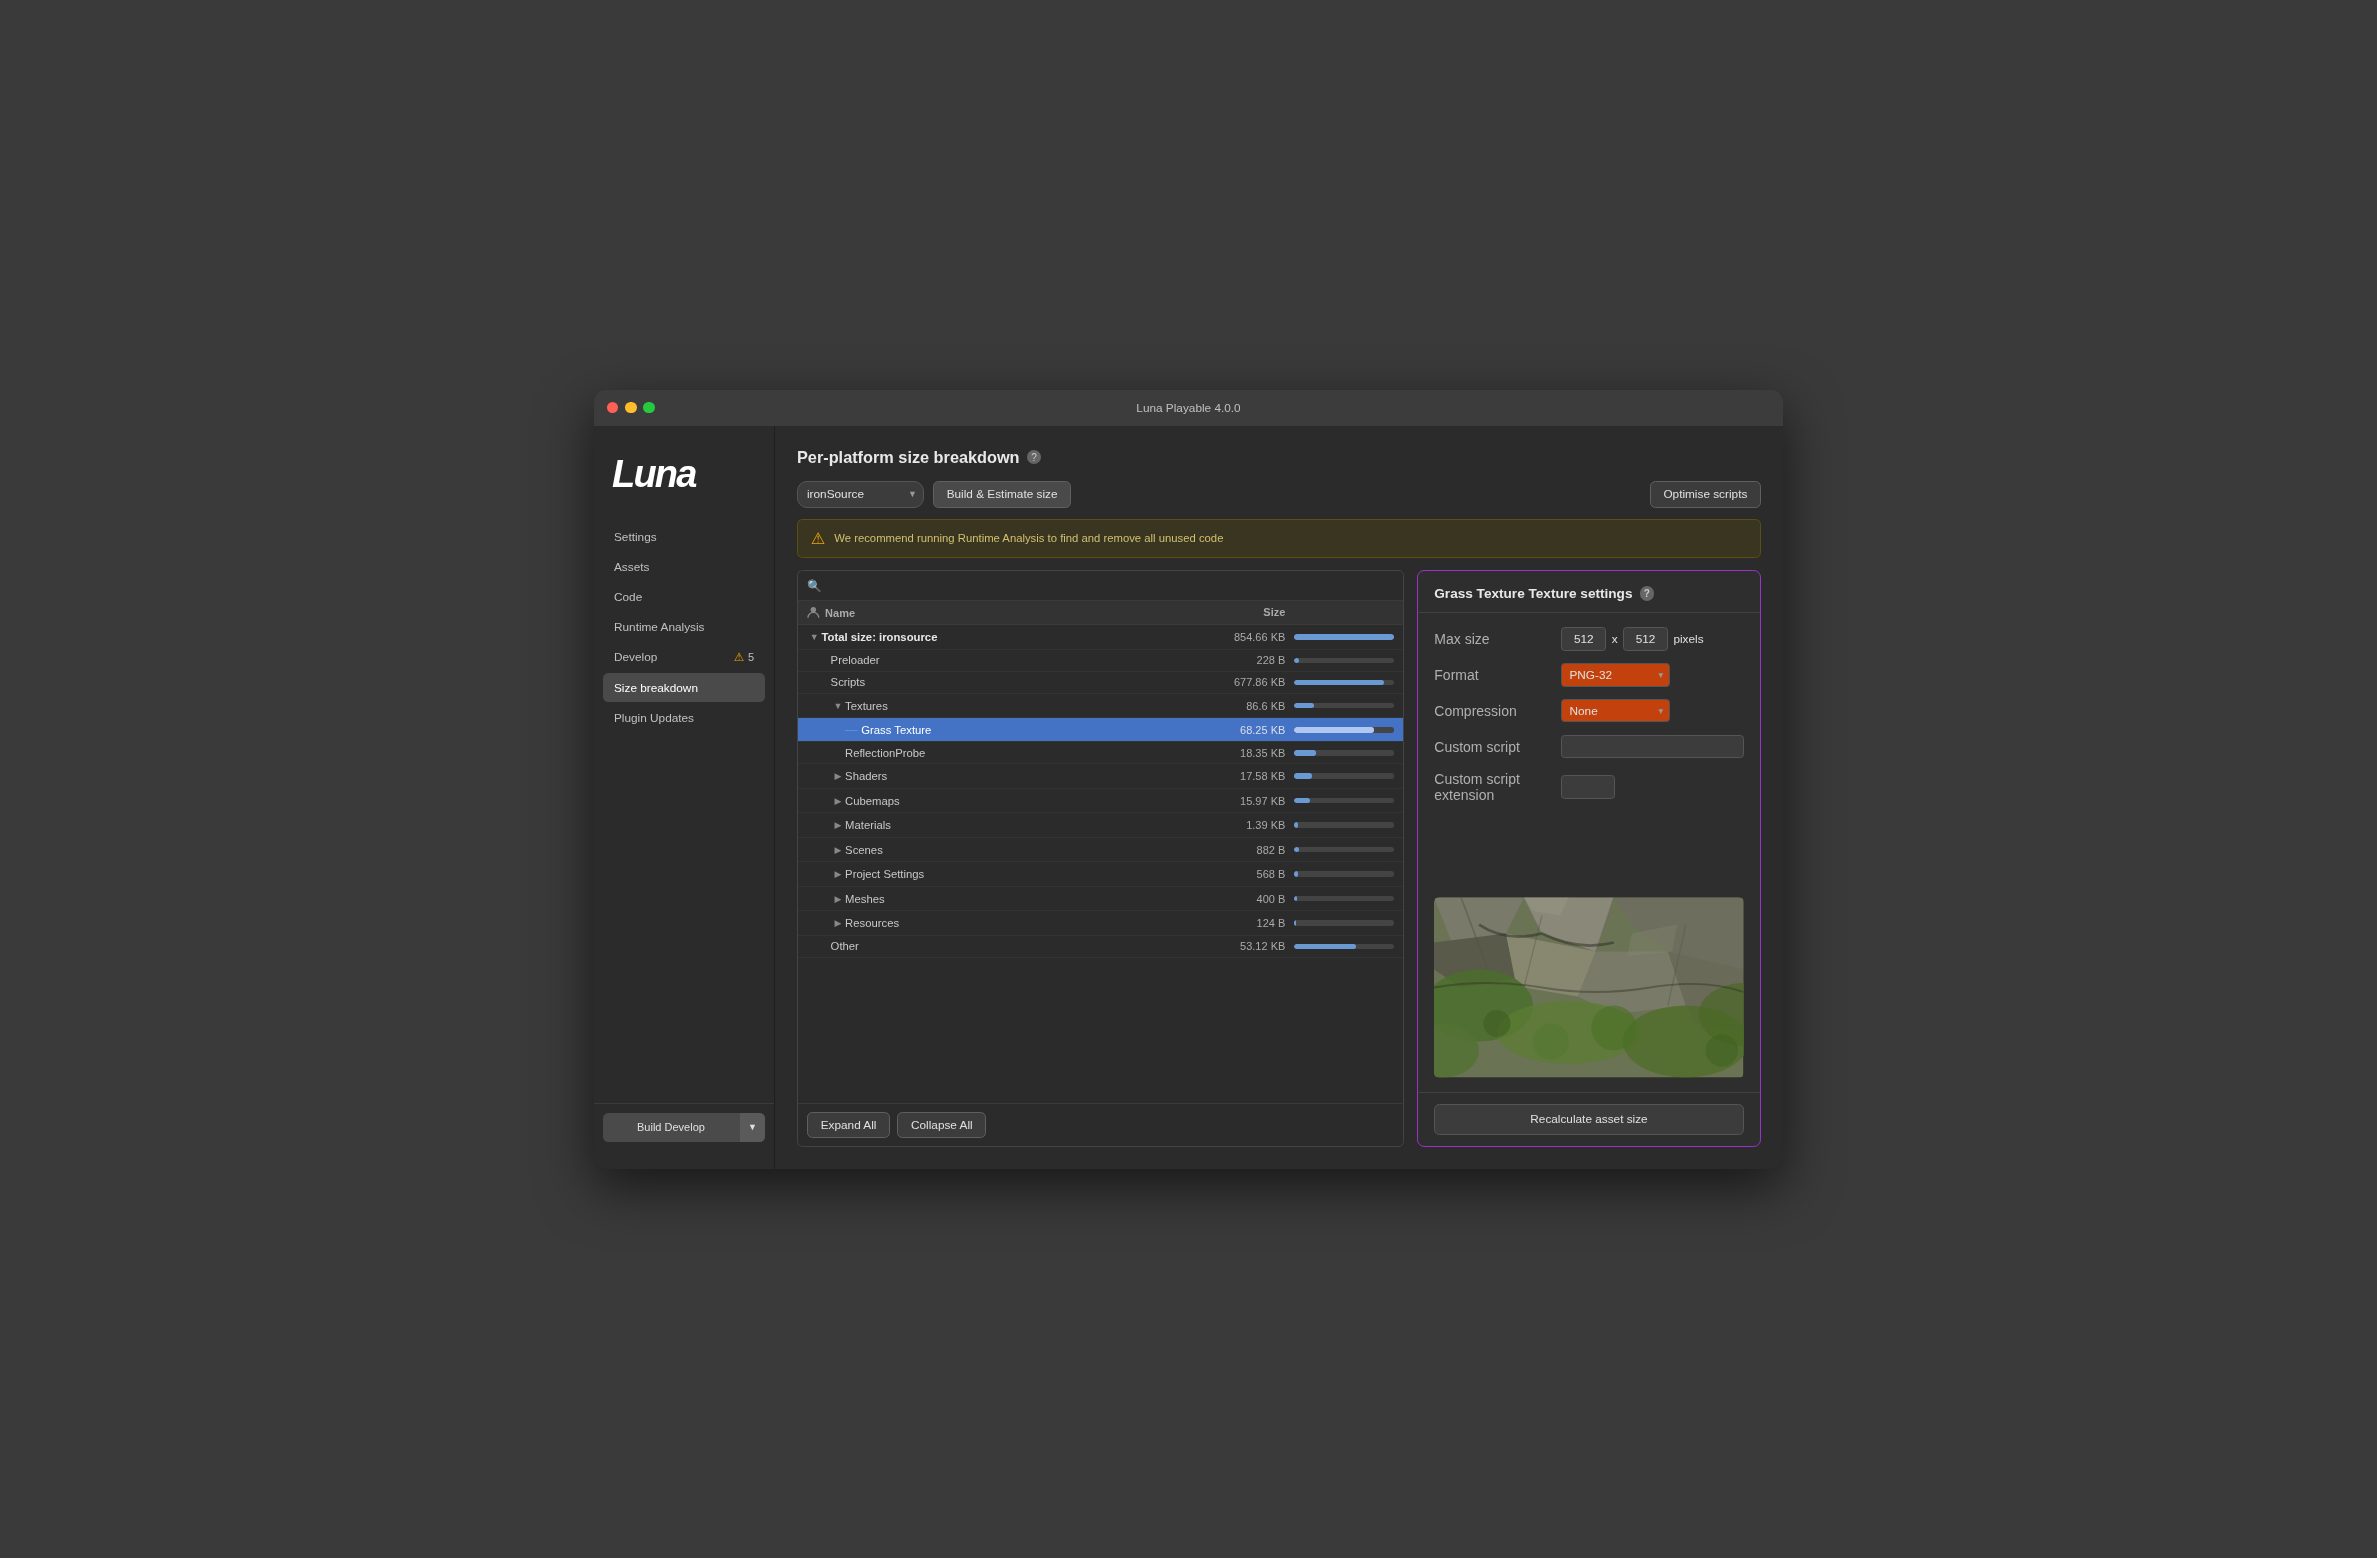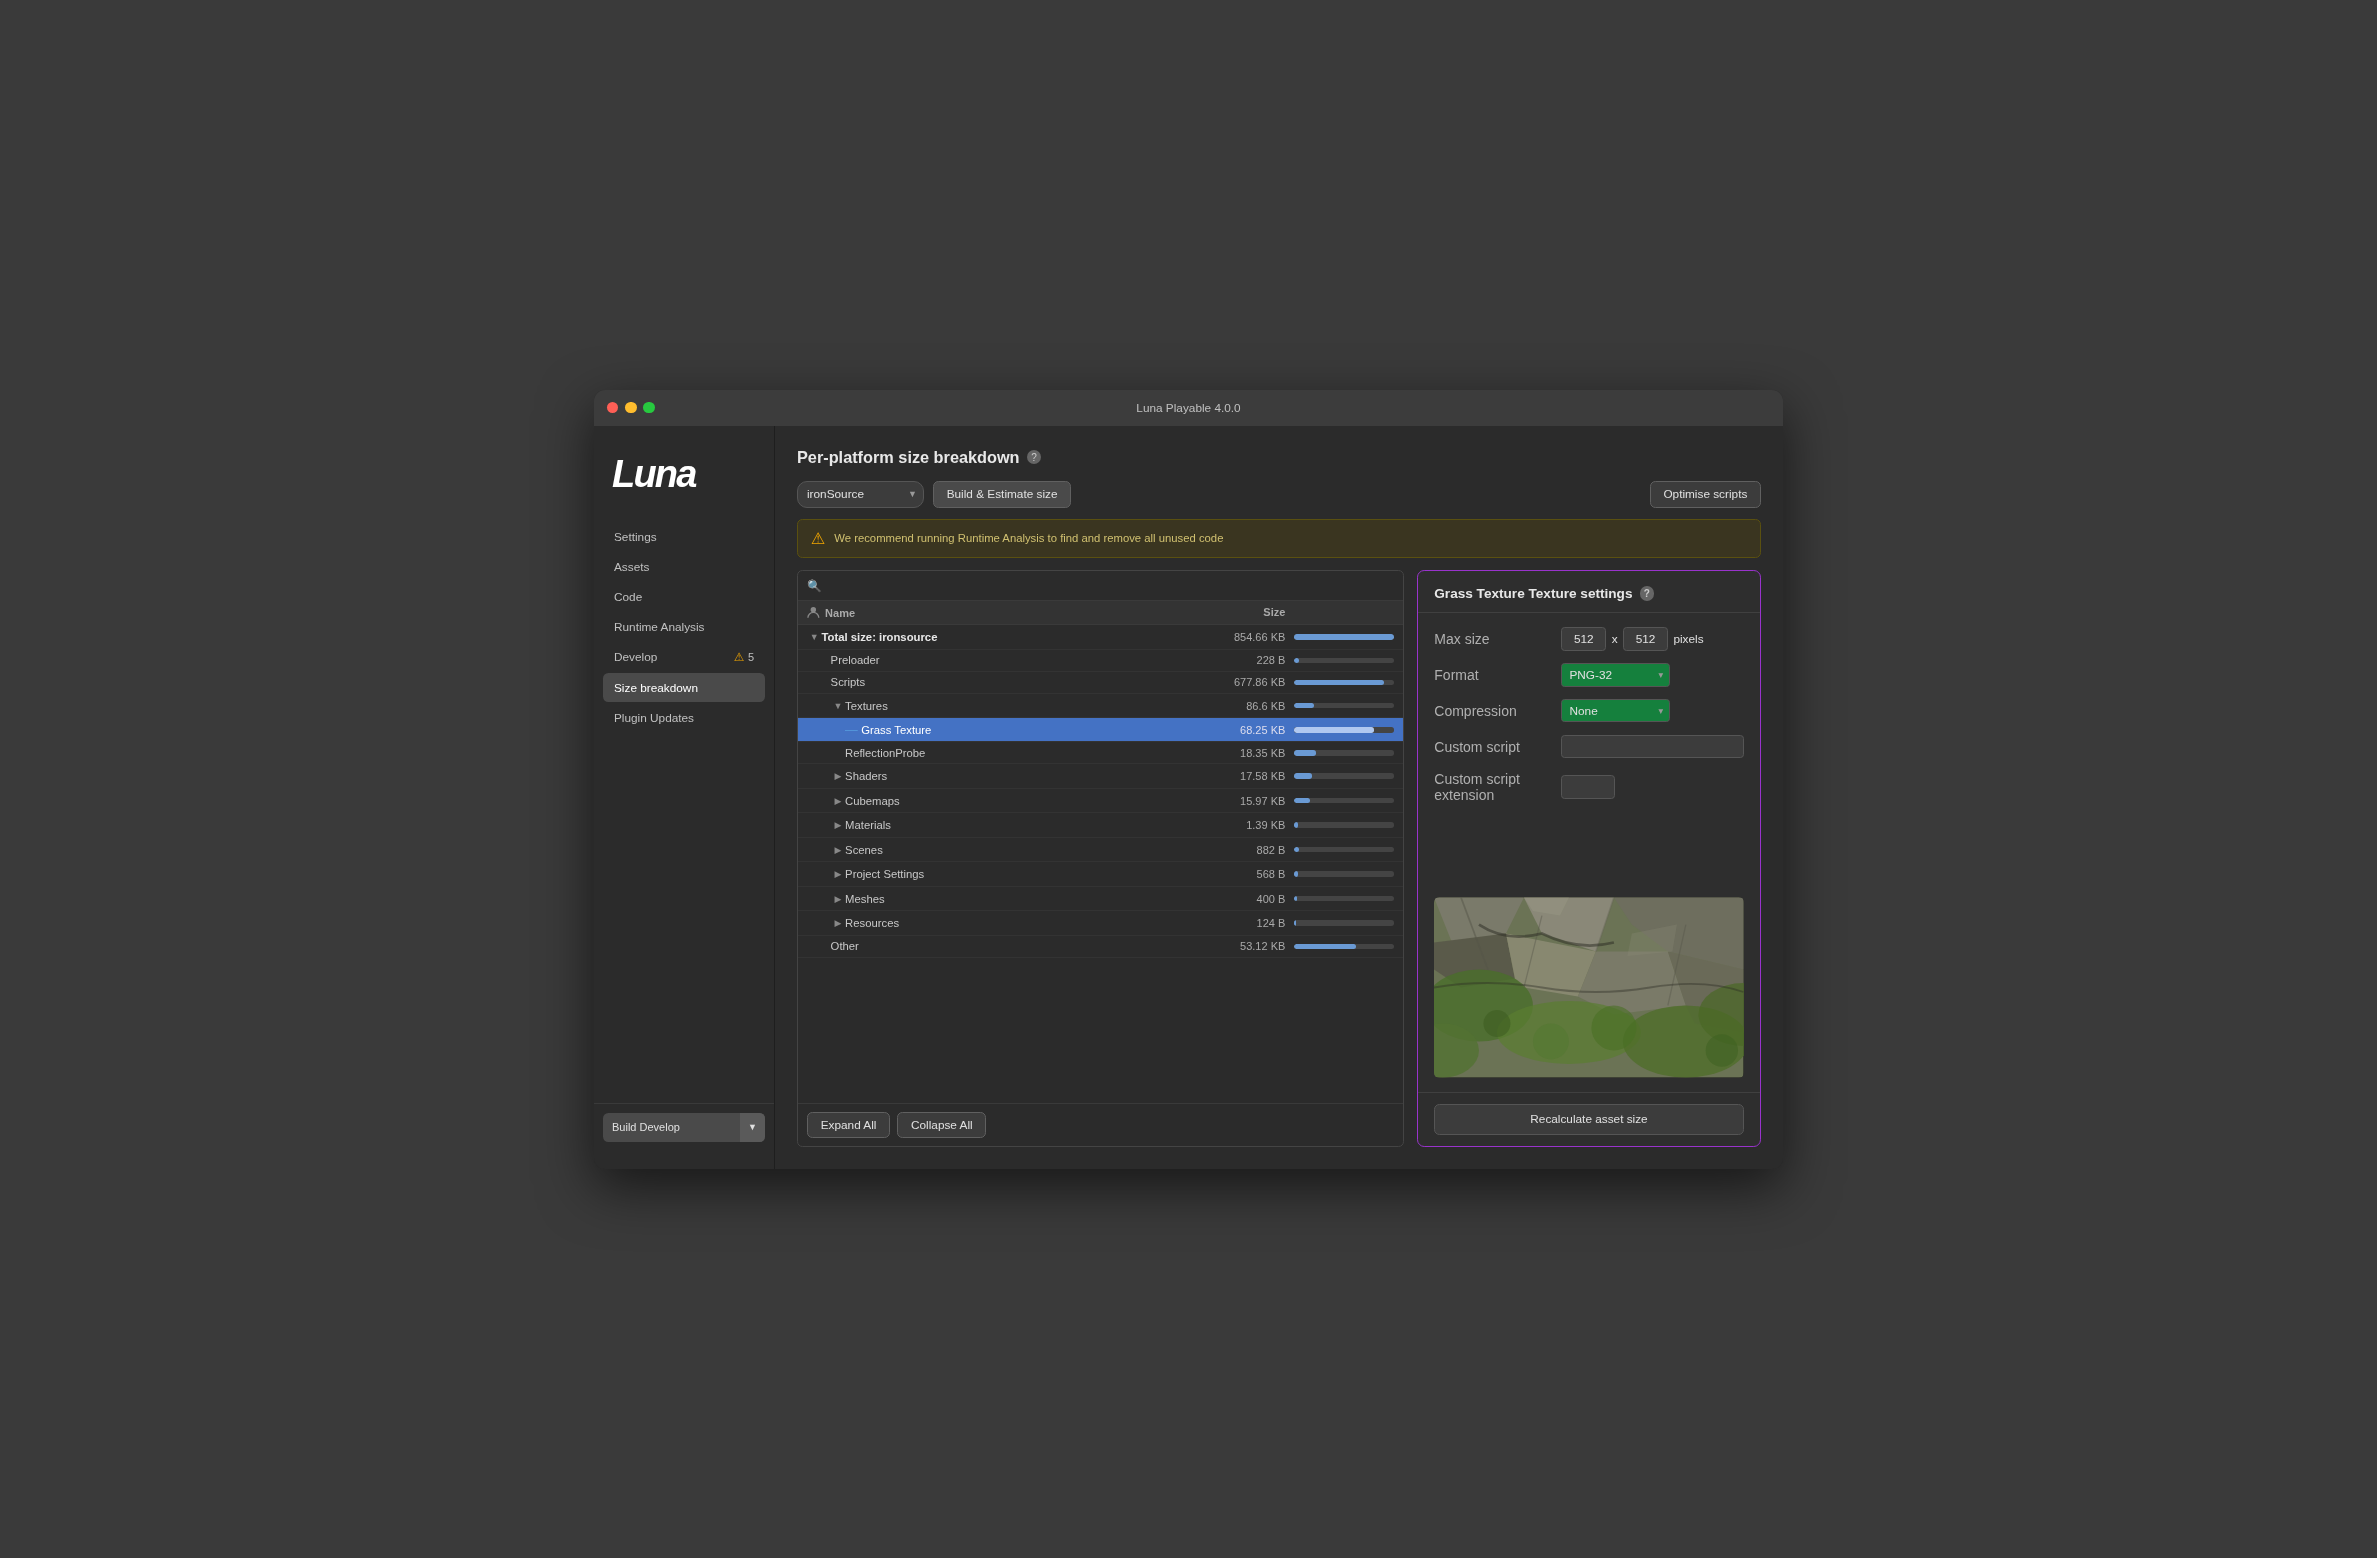--- a/index.html
+++ b/index.html
@@ -119,20 +119,21 @@
     }
     .build-button-main {
       flex: 1;
       background: transparent;
       border: none;
       color: #e0e0e0;
       font-size: 11px;
       cursor: pointer;
       padding: 0 9px;
       text-align: left;
+      margin-left: 25px;
     }
     .build-button-arrow {
       width: 25px;
       background: #5a5a5a;
       border: none;
       color: #e0e0e0;
       cursor: pointer;
       display: flex;
       align-items: center;
       justify-content: center;
@@ -379,21 +380,21 @@
       background: #3c3c3c;
       border: 0.9px solid #555;
       border-radius: 3.6px;
       color: #e0e0e0;
       font-size: 11.8px;
       padding: 3.6px 7.2px;
       width: 45px;
       text-align: center;
     }
     .settings-select {
-      background: #15803d;
+      background: #c2410c;
       border: 0.9px solid #555;
       border-radius: 3.6px;
       color: #e0e0e0;
       font-size: 11.8px;
       padding: 3.6px 22px 3.6px 7.2px;
       appearance: none;
       cursor: pointer;
       min-width: 109px;
     }
     .select-wrapper-sm {

